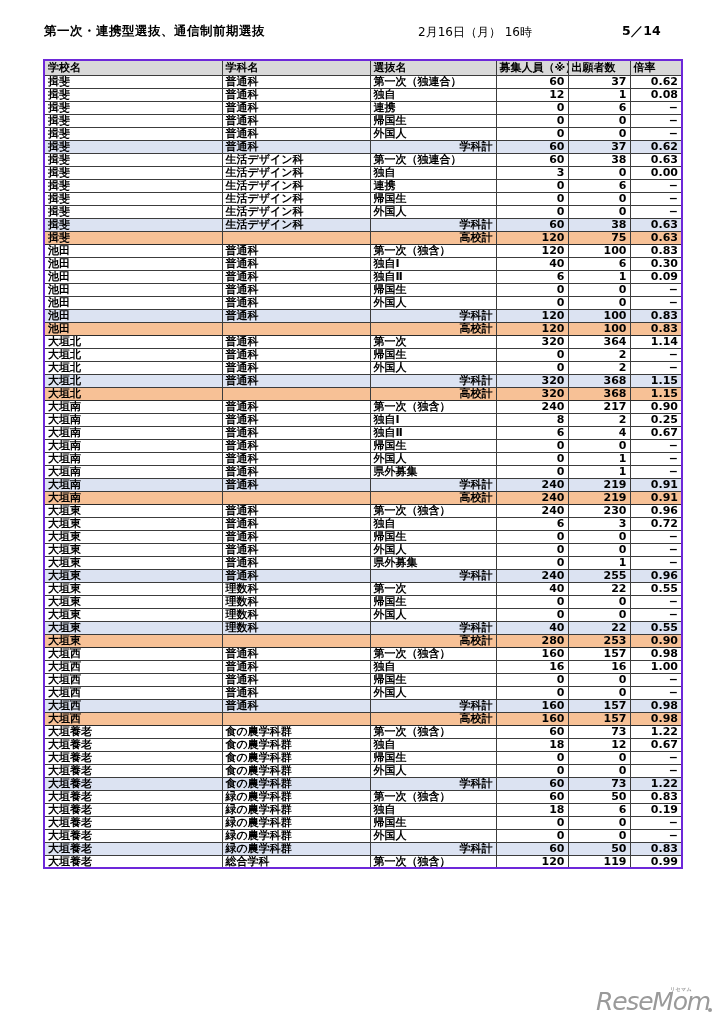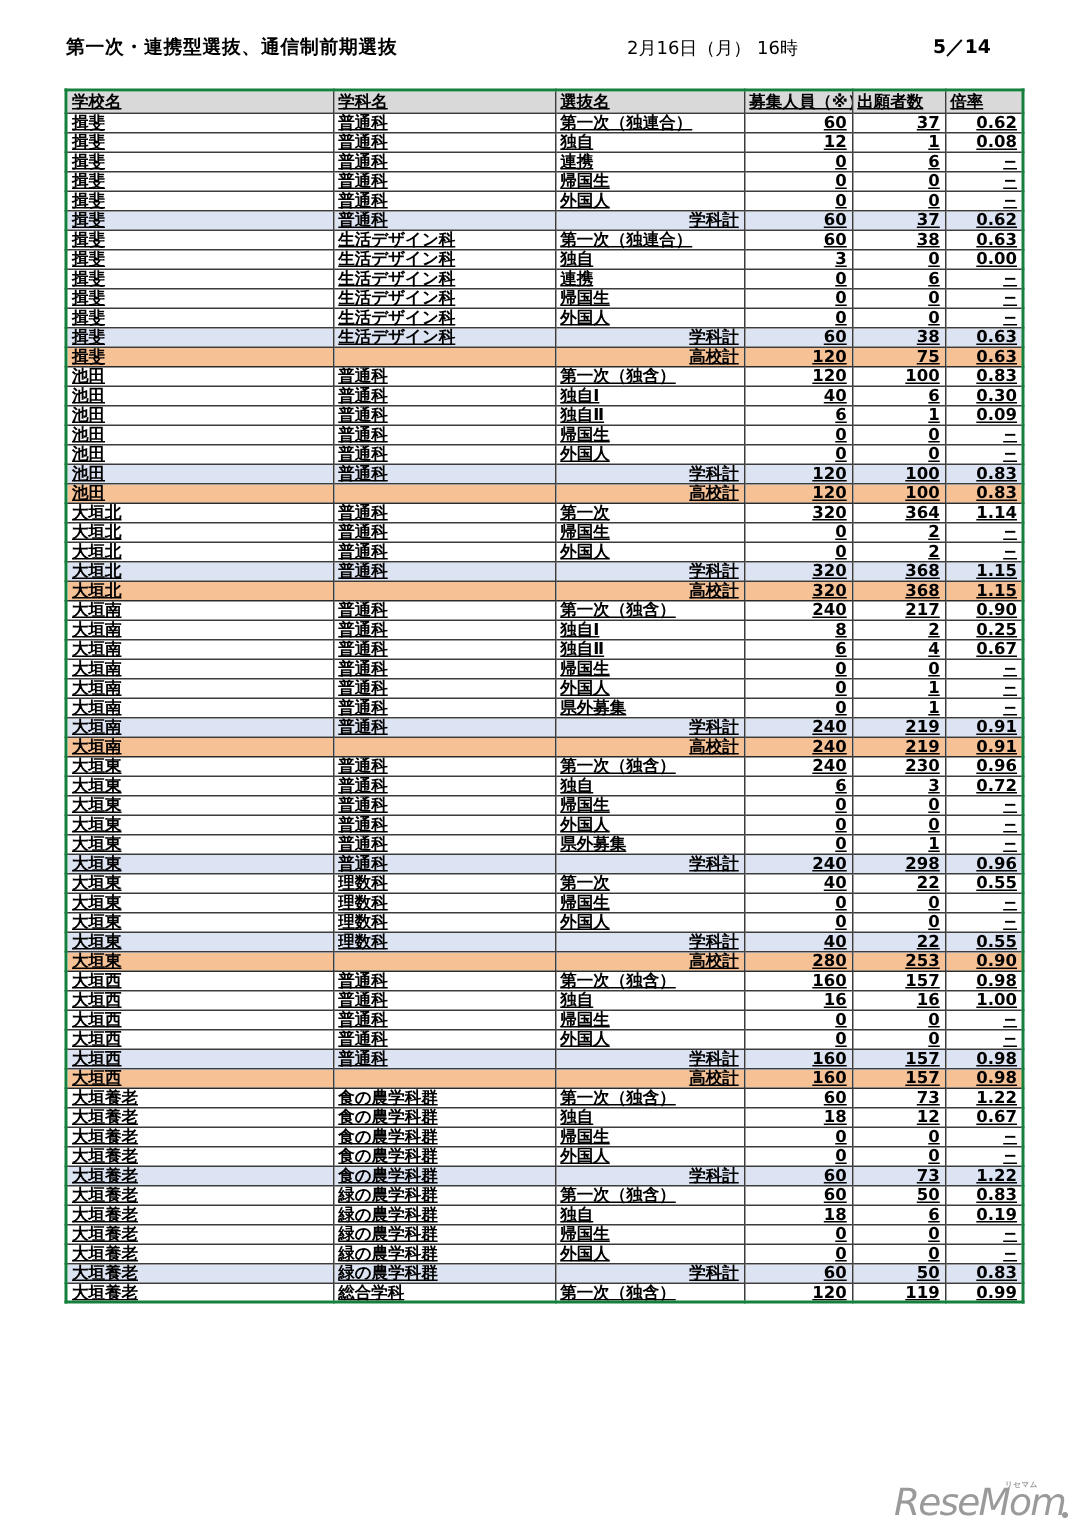--- a/index.html
+++ b/index.html
@@ -97,22 +97,21 @@
   }
   table.data-table td.txt {
     text-align: left;
   }
   table.data-table td.sel-total {
     text-align: right;
   }
 
   
   table.data-table {
-    border: 2px solid #15803d;
-    text-decoration: underline;
+    border: 2px solid #6d28d9;
   }
 
   
   tr.row-dept-total td { background: #dce3f2; }
   tr.row-school-total td { background: #f7c196; }
 
   
   tr.row-school-total td { border-top: 1px solid #2b2b2b; border-bottom: 1px solid #2b2b2b; }
 
   
@@ -486,21 +485,21 @@
           <td class="txt">県外募集</td>
           <td class="num">0</td>
           <td class="num">1</td>
           <td class="num">−</td>
         </tr>
         <tr class="row-dept-total">
           <td class="txt">大垣東</td>
           <td class="txt">普通科</td>
           <td class="sel-total">学科計</td>
           <td class="num">240</td>
-          <td class="num">298</td>
+          <td class="num">255</td>
           <td class="num">0.96</td>
         </tr>
         <tr>
           <td class="txt">大垣東</td>
           <td class="txt">理数科</td>
           <td class="txt">第一次</td>
           <td class="num">40</td>
           <td class="num">22</td>
           <td class="num">0.55</td>
         </tr>

